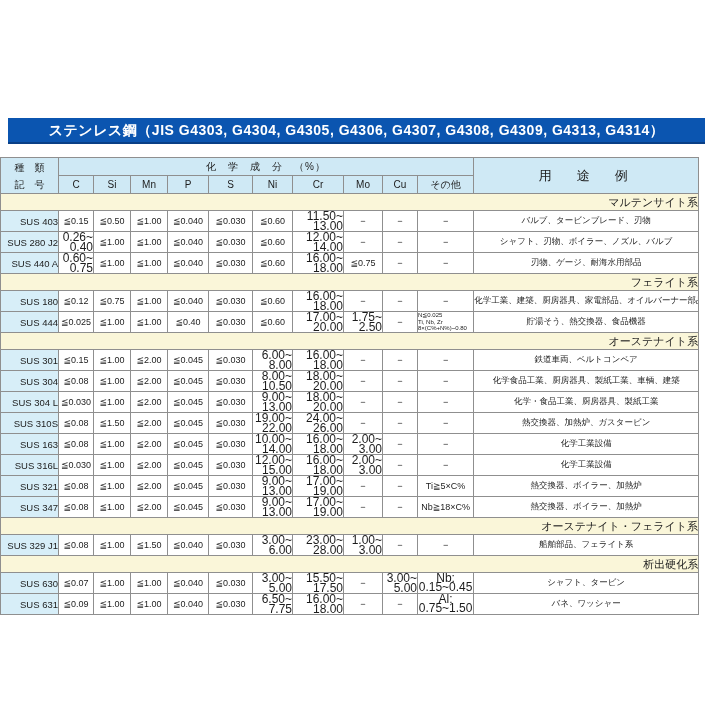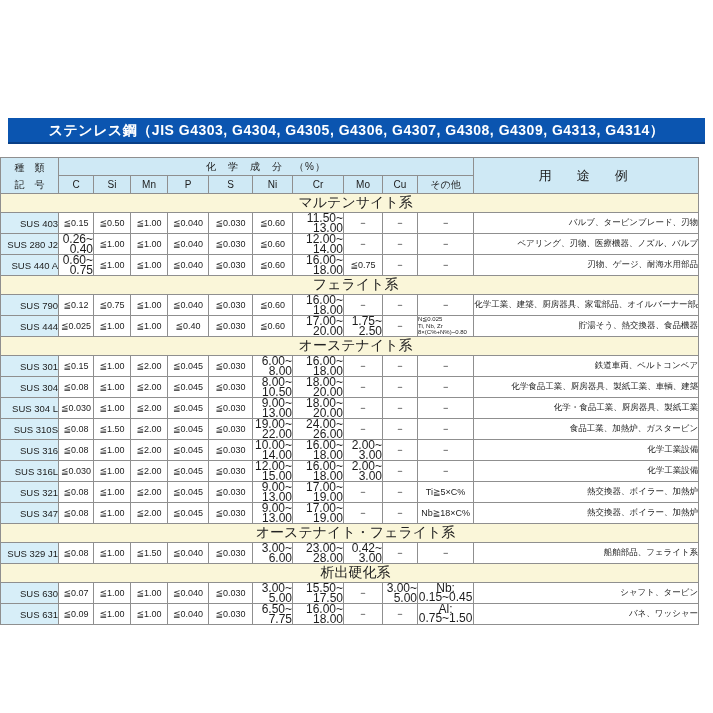--- a/index.html
+++ b/index.html
@@ -23,42 +23,42 @@
     font-weight:normal;color:#1c1c1c;
   }
   thead tr{height:18px;background:var(--header-bg,#cfe9f5);}
   thead th{font-size:10px;text-align:center;white-space:nowrap;}
   th.kind{background:var(--header-bg,#cfe9f5);}
   th.kind div{line-height:17px;font-size:10px;text-align:center;}
   th.chem-title{letter-spacing:1px;}
   th.usage-title{letter-spacing:6px;font-size:13px;}
   tr.section{height:17px;background:var(--section-bg,#faf6d9);}
   tr.section td{
-    font-size:14px;text-align:center;padding-left:12px;white-space:nowrap;color:#222;
+    font-size:11px;text-align:right;padding-left:12px;white-space:nowrap;color:#222;
   }
   tbody tr.data{height:21px;background:#ffffff;}
   td.code{
     background:var(--code-bg,#d7eef8);font-size:9.5px;text-align:right;
     padding-left:4px;white-space:nowrap;
   }
   td.val{font-size:9px;text-align:center;white-space:nowrap;}
   td.range{
     font-size:12px;text-align:right;padding-right:3px;
     white-space:pre-line;line-height:10px;
   }
   td.other-multi{
     font-size:12px;text-align:center;padding-left:3px;
     white-space:pre-line;line-height:9px;
   }
   td.tiny{
     font-size:6px;text-align:left;padding-left:2px;
     white-space:pre-line;line-height:6.5px;
   }
   td.usage{
-    font-size:8.5px;text-align:right;padding-left:5px;white-space:nowrap;
+    font-size:8.5px;text-align:center;padding-left:5px;white-space:nowrap;
   }
 </style>
 </head>
 <body>
 
 <div class="page">
 
   <div class="title-bar">
     <span>ステンレス鋼（JIS G4303, G4304, G4305, G4306, G4307, G4308, G4309, G4313, G4314）</span>
   </div>
@@ -127,21 +127,21 @@
             <td class="val">≦1.00</td>
             <td class="val">≦1.00</td>
             <td class="val">≦0.040</td>
             <td class="val">≦0.030</td>
             <td class="val">≦0.60</td>
             <td class="range">12.00~
 14.00</td>
             <td class="val">−</td>
             <td class="val">−</td>
             <td class="val">−</td>
-            <td class="usage">ベアリング、刃物、医療機器、ノズル、バルブ</td>
+            <td class="usage">シャフト、刃物、ボイラー、ノズル、バルブ</td>
           </tr>
           <tr class="data">
             <td class="code">SUS 440 A</td>
             <td class="range">0.60~
 0.75</td>
             <td class="val">≦1.00</td>
             <td class="val">≦1.00</td>
             <td class="val">≦0.040</td>
             <td class="val">≦0.030</td>
             <td class="val">≦0.60</td>
@@ -149,21 +149,21 @@
 18.00</td>
             <td class="val">≦0.75</td>
             <td class="val">−</td>
             <td class="val">−</td>
             <td class="usage">刃物、ゲージ、耐海水用部品</td>
           </tr>
           <tr class="section">
             <td colspan="12">フェライト系</td>
           </tr>
           <tr class="data">
-            <td class="code">SUS 790</td>
+            <td class="code">SUS 180</td>
             <td class="val">≦0.12</td>
             <td class="val">≦0.75</td>
             <td class="val">≦1.00</td>
             <td class="val">≦0.040</td>
             <td class="val">≦0.030</td>
             <td class="val">≦0.60</td>
             <td class="range">16.00~
 18.00</td>
             <td class="val">−</td>
             <td class="val">−</td>
@@ -246,24 +246,24 @@
             <td class="val">≦2.00</td>
             <td class="val">≦0.045</td>
             <td class="val">≦0.030</td>
             <td class="range">19.00~
 22.00</td>
             <td class="range">24.00~
 26.00</td>
             <td class="val">−</td>
             <td class="val">−</td>
             <td class="val">−</td>
-            <td class="usage">食品工業、加熱炉、ガスタービン</td>
-          </tr>
-          <tr class="data">
-            <td class="code">SUS 316</td>
+            <td class="usage">熱交換器、加熱炉、ガスタービン</td>
+          </tr>
+          <tr class="data">
+            <td class="code">SUS 163</td>
             <td class="val">≦0.08</td>
             <td class="val">≦1.00</td>
             <td class="val">≦2.00</td>
             <td class="val">≦0.045</td>
             <td class="val">≦0.030</td>
             <td class="range">10.00~
 14.00</td>
             <td class="range">16.00~
 18.00</td>
             <td class="range">2.00~
@@ -328,21 +328,21 @@
             <td class="code">SUS 329 J1</td>
             <td class="val">≦0.08</td>
             <td class="val">≦1.00</td>
             <td class="val">≦1.50</td>
             <td class="val">≦0.040</td>
             <td class="val">≦0.030</td>
             <td class="range">3.00~
 6.00</td>
             <td class="range">23.00~
 28.00</td>
-            <td class="range">0.42~
+            <td class="range">1.00~
 3.00</td>
             <td class="val">−</td>
             <td class="val">−</td>
             <td class="usage">船舶部品、フェライト系</td>
           </tr>
           <tr class="section">
             <td colspan="12">析出硬化系</td>
           </tr>
           <tr class="data">
             <td class="code">SUS 630</td>

